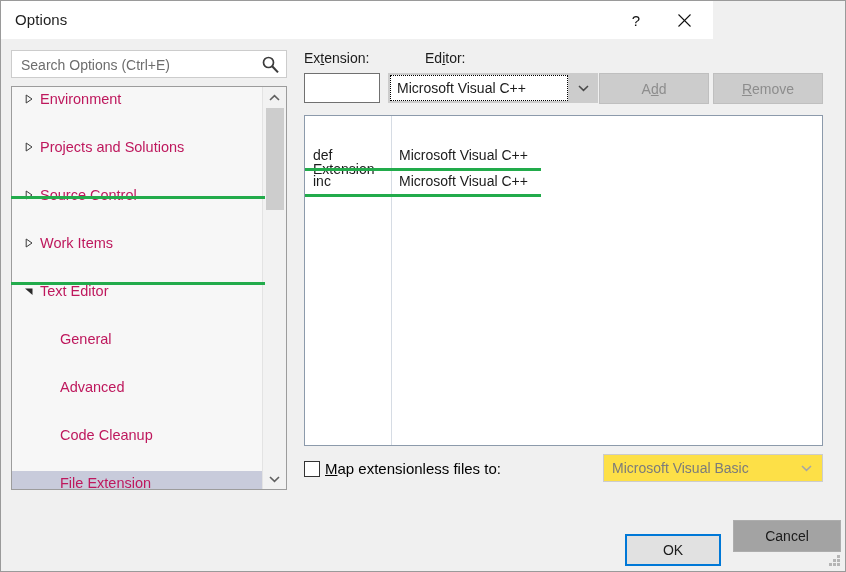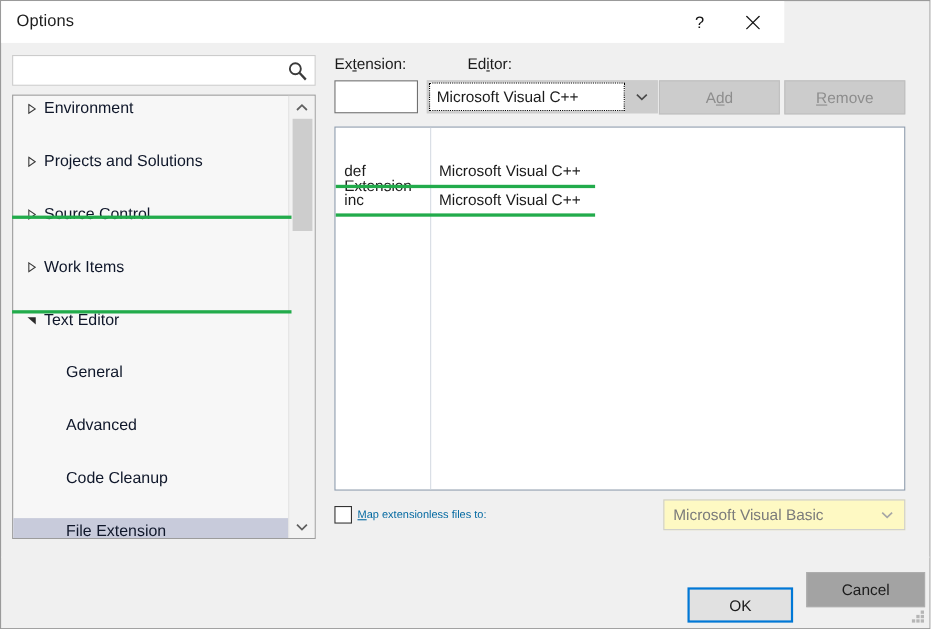--- a/index.html
+++ b/index.html
@@ -95,21 +95,21 @@
     width: 251px;
     height: 402px;
     overflow: hidden;
   }
   .tree-item {
     position: relative;
     height: 24px;
     display: flex;
     align-items: center;
     font-size: 14.5px;
-    color: #0f172a;
+    color: #be185d;
     white-space: nowrap;
     cursor: default;
     box-sizing: border-box;
   }
   .tree-item .arrow {
     position: absolute;
     width: 14px; height: 14px;
     display: flex;
     align-items: center;
     justify-content: center;
@@ -207,21 +207,21 @@
     align-items: center;
     justify-content: center;
   }
   #editor-combo { left: 387px; top: 72px; width: 210px; height: 30px; }
   #editor-combo .field { right: 29px; }
 
   .combo-disabled {
     position: absolute;
     left: 602px; top: 453px;
     width: 220px; height: 28px;
-    background: #fef9c3;
+    background: #fde047;
     border: 1px solid #cccccc;
     box-sizing: border-box;
     display: flex;
     align-items: center;
     padding-left: 8px;
     font-size: 14px;
     color: #7b7b7b;
     white-space: nowrap;
     cursor: default;
   }
@@ -296,21 +296,21 @@
     align-items: center;
     cursor: default;
   }
   .chk {
     width: 16px; height: 16px;
     background: #ffffff;
     border: 1px solid #333333;
     box-sizing: border-box;
     margin-right: 5px;
   }
-  .checkrow .txt { font-size: 10px; color: #0369a1; white-space: nowrap; }
+  .checkrow .txt { font-size: 15px; color: #000000; white-space: nowrap; }
 
   
   .footer-sep {
     position: absolute;
     left: 0; top: 505px;
     width: 846px; height: 1px;
     background: #f0f0f0;
   }
   #ok-btn {
     left: 624px; top: 533px; width: 96px; height: 32px;
@@ -346,20 +346,21 @@
     </div>
     <div class="tb-btn tb-close">
       <svg width="13" height="13" viewBox="0 0 13 13">
         <line x1="0.5" y1="0.5" x2="12.5" y2="12.5" stroke="#111" stroke-width="1.1"></line>
         <line x1="12.5" y1="0.5" x2="0.5" y2="12.5" stroke="#111" stroke-width="1.1"></line>
       </svg>
     </div>
   </div>
 
   <div class="search-box">
+    <input class="search-input" type="text" placeholder="Search Options (Ctrl+E)" style="">
     <svg class="search-icon" viewBox="0 0 19 19">
       <circle cx="7.5" cy="7.5" r="5" fill="none" stroke="#3b3b3b" stroke-width="1.7"></circle>
       <line x1="11.2" y1="11.2" x2="17" y2="17.4" stroke="#3b3b3b" stroke-width="2.1"></line>
     </svg>
   </div>
 
   <div class="treebox">
     <div class="tree-inner" id="tree-inner">
         <div class="tree-item d0" style="top: 0px;">
           <span class="arrow">

